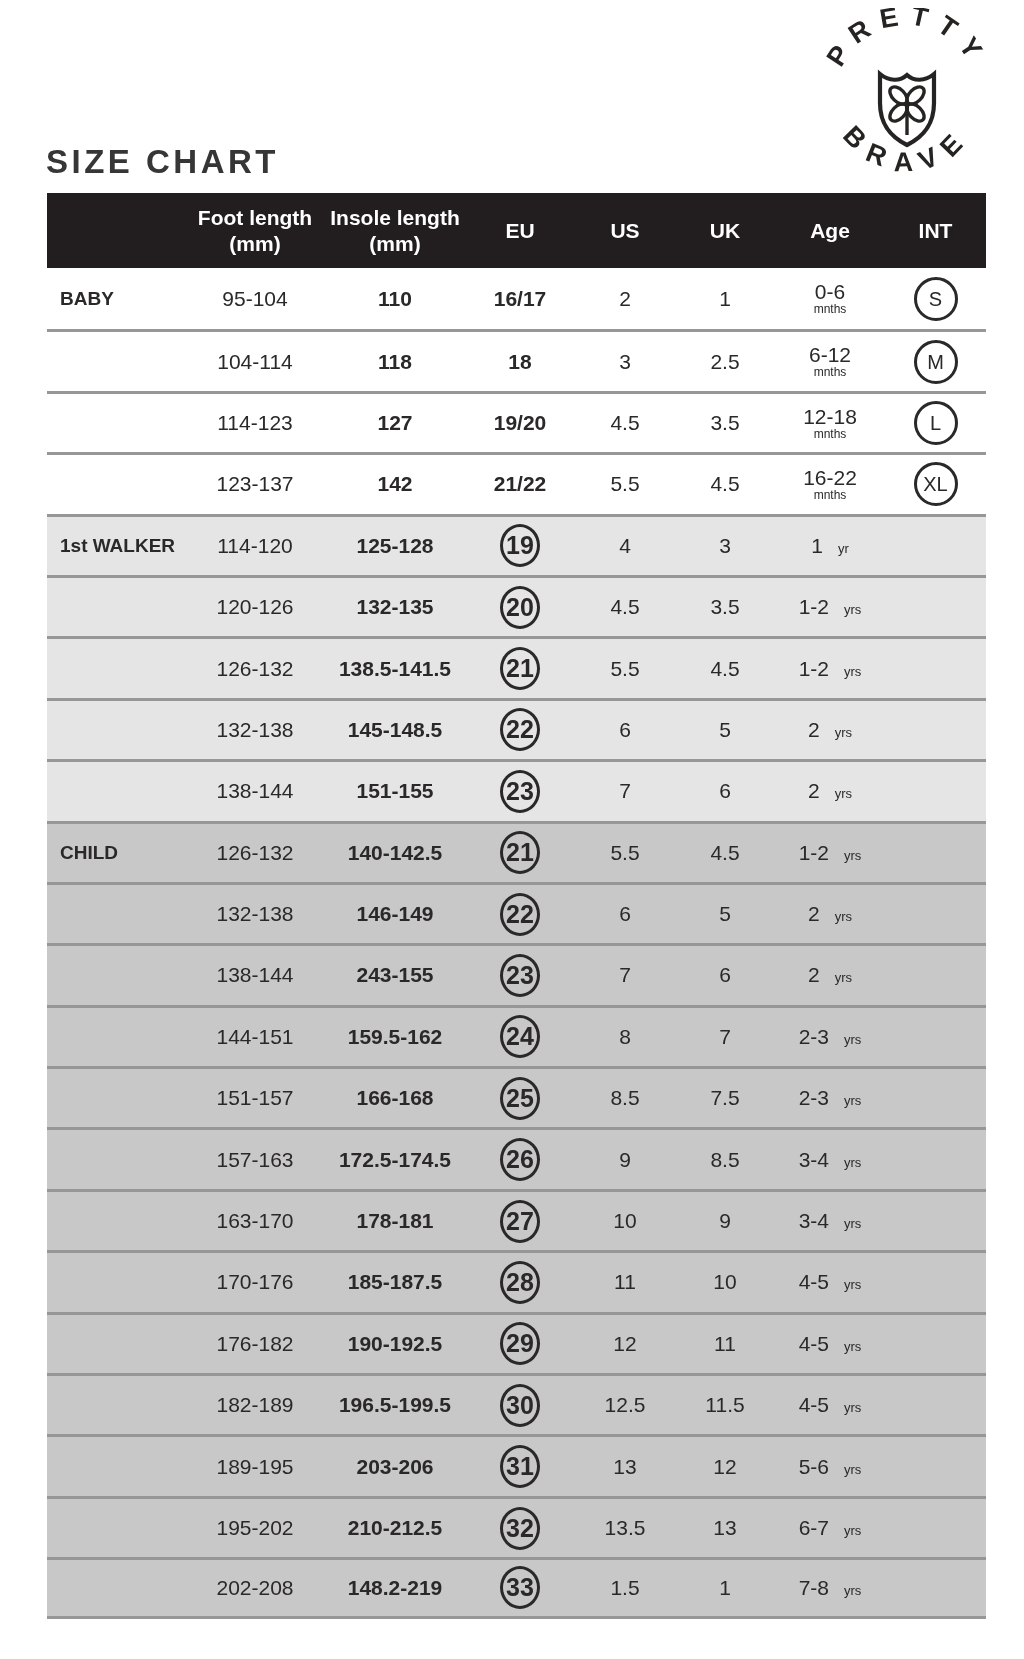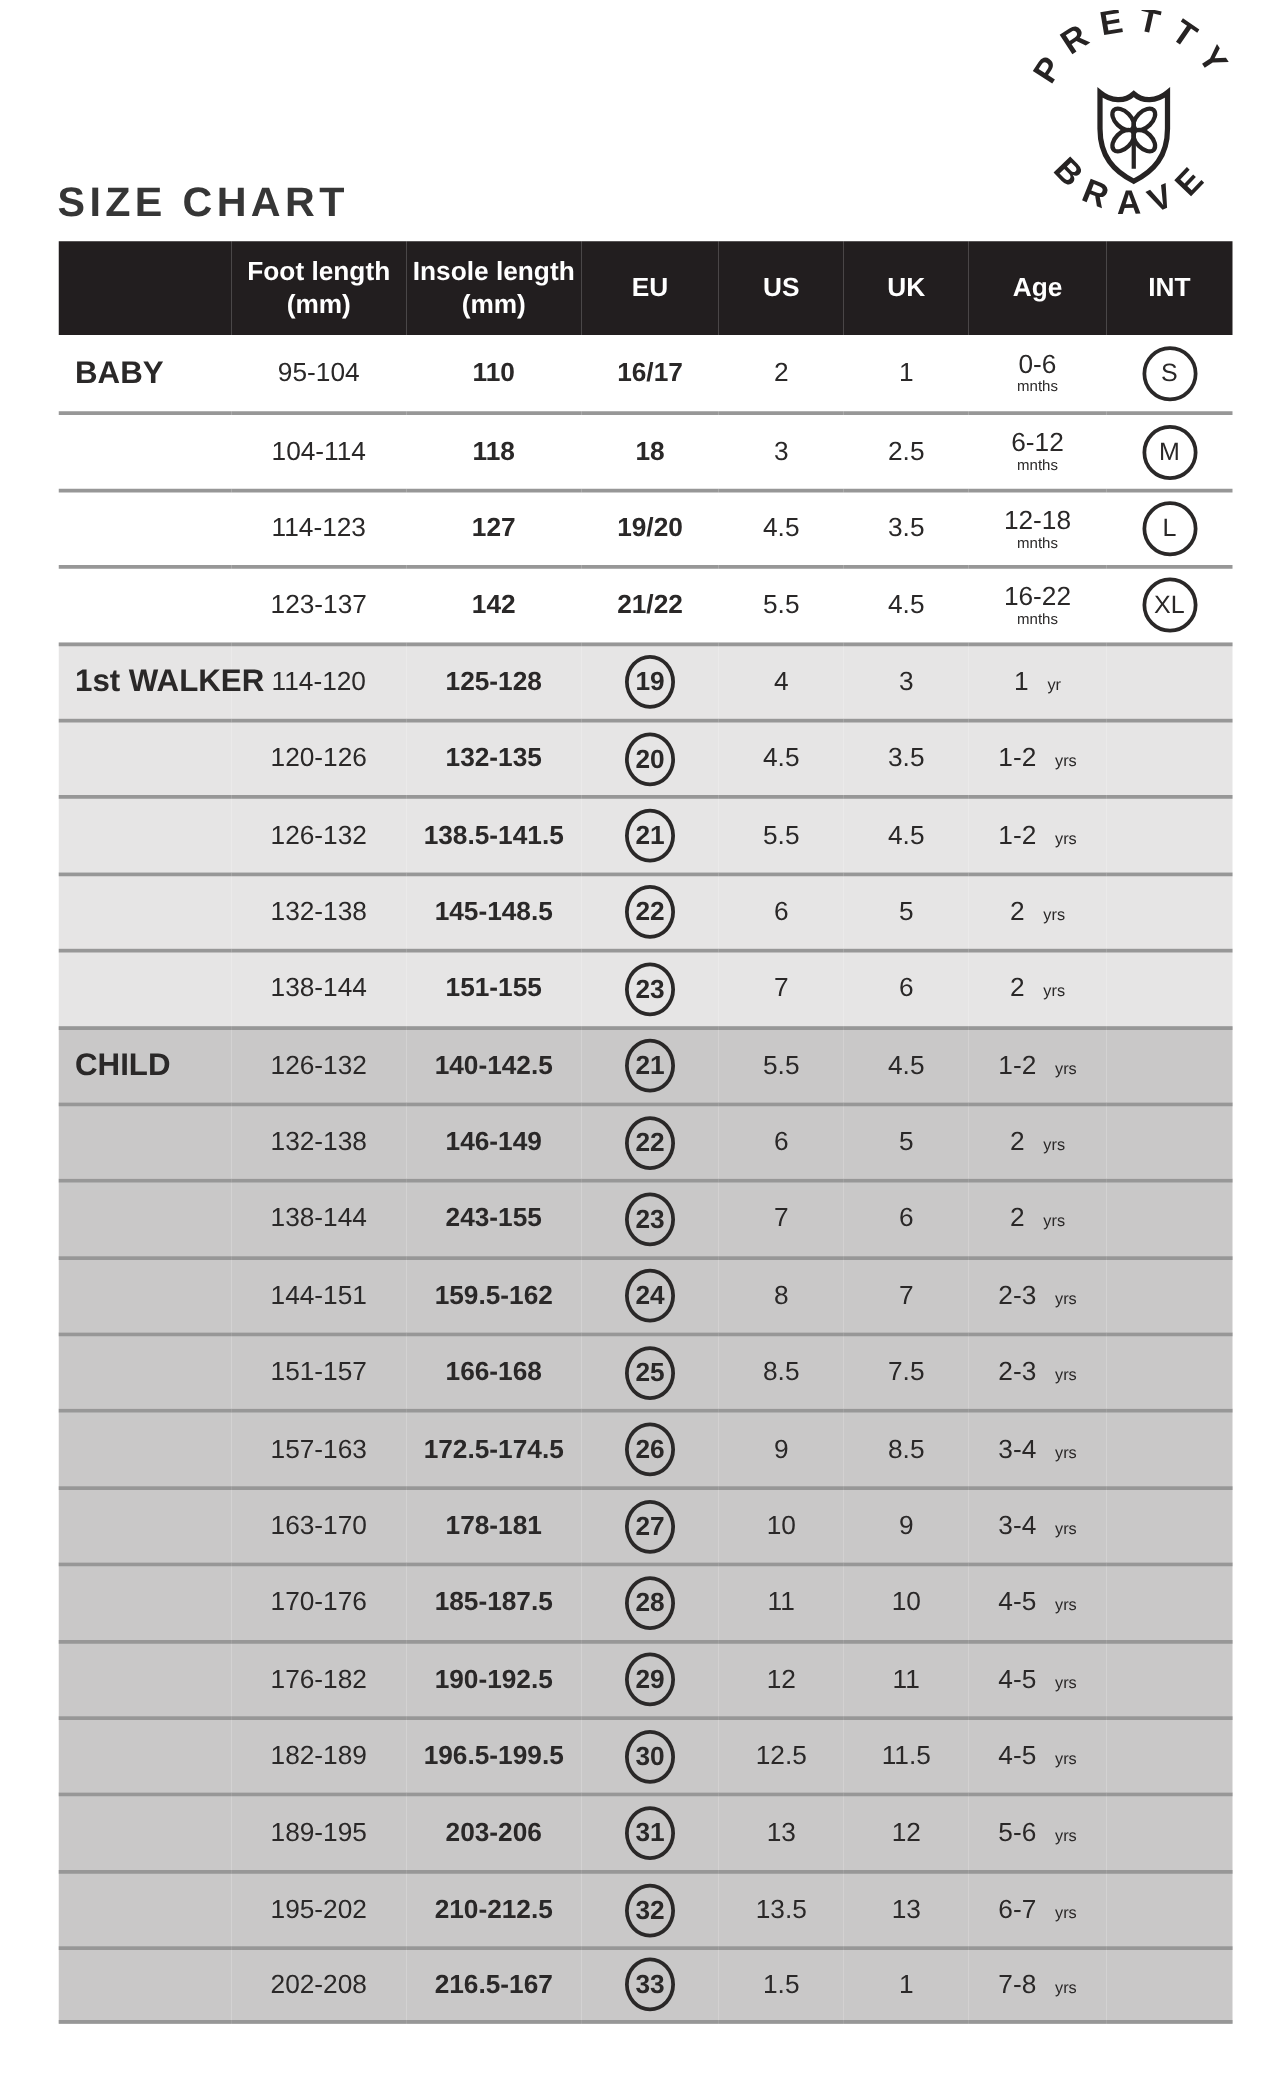--- a/index.html
+++ b/index.html
@@ -39,29 +39,29 @@
   tbody td{
     height:61.4px;text-align:center;vertical-align:middle;
     font-size:21px;color:var(--ink);
   }
   tbody tr:not(:first-child) td{border-top:3px solid var(--divider);}
   tbody tr:last-child td{border-bottom:3px solid var(--divider);text-align:center;}
   tr.sec-white{background:#fff;}
   tr.sec-light{background:var(--light-row);padding-left:23px;}
   tr.sec-dark{background:var(--dark-row);}
   td.cat{
-    text-align:left;padding-left:13px;font-weight:bold;font-size:25px;
+    text-align:left;padding-left:13px;font-weight:bold;font-size:19px;
     white-space:nowrap;
     margin-top:10px;
   }
   td.insole,td.eu{font-weight:bold;}
   .circle-eu{
     display:inline-flex;align-items:center;justify-content:center;
     width:40px;height:43px;border:3px solid var(--ink);border-radius:50%;
-    font-weight:bold;font-size:21px;line-height:1;
+    font-weight:bold;font-size:25px;line-height:1;
   }
   .circle-int{
     display:inline-flex;align-items:center;justify-content:center;
     width:44px;height:44px;border:3px solid var(--ink);border-radius:50%;
     font-weight:400;font-size:20px;line-height:1;
   }
   .age-main{font-size:21px;line-height:1.05;}
   .age-sub{font-size:12px;line-height:1.05;}
   .age-unit{font-size:13px;margin-left:15px;}
   .hdr-sub{font-weight:bold;}
@@ -356,21 +356,21 @@
           <td class="insole">210-212.5</td>
           <td class="eu"><span class="circle-eu">32</span></td>
           <td class="us">13.5</td>
           <td class="uk">13</td>
           <td class="age"><span class="age-main">6-7</span><span class="age-unit">yrs</span></td>
           <td class="int"></td>
         </tr>
         <tr class="sec-dark">
           <td class="cat"></td>
           <td class="foot">202-208</td>
-          <td class="insole">216.5-167</td>
+          <td class="insole">148.2-219</td>
           <td class="eu"><span class="circle-eu">33</span></td>
           <td class="us">1.5</td>
           <td class="uk">1</td>
           <td class="age"><span class="age-main">7-8</span><span class="age-unit">yrs</span></td>
           <td class="int"></td>
         </tr>
       </tbody>
   </table>
 
 </div>

